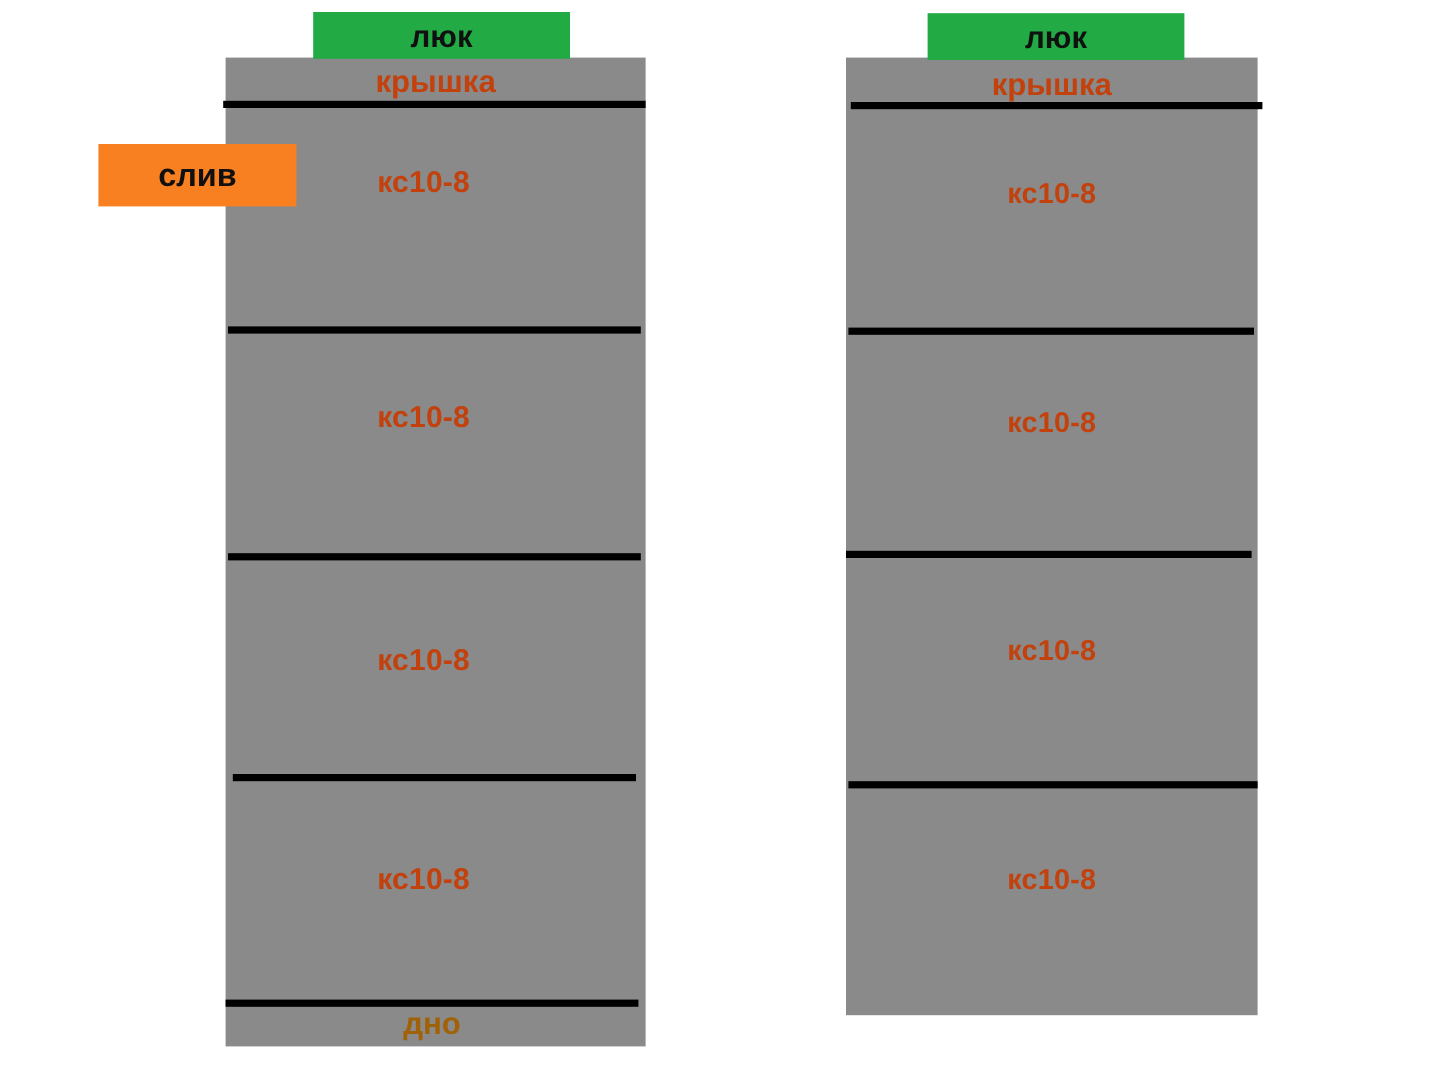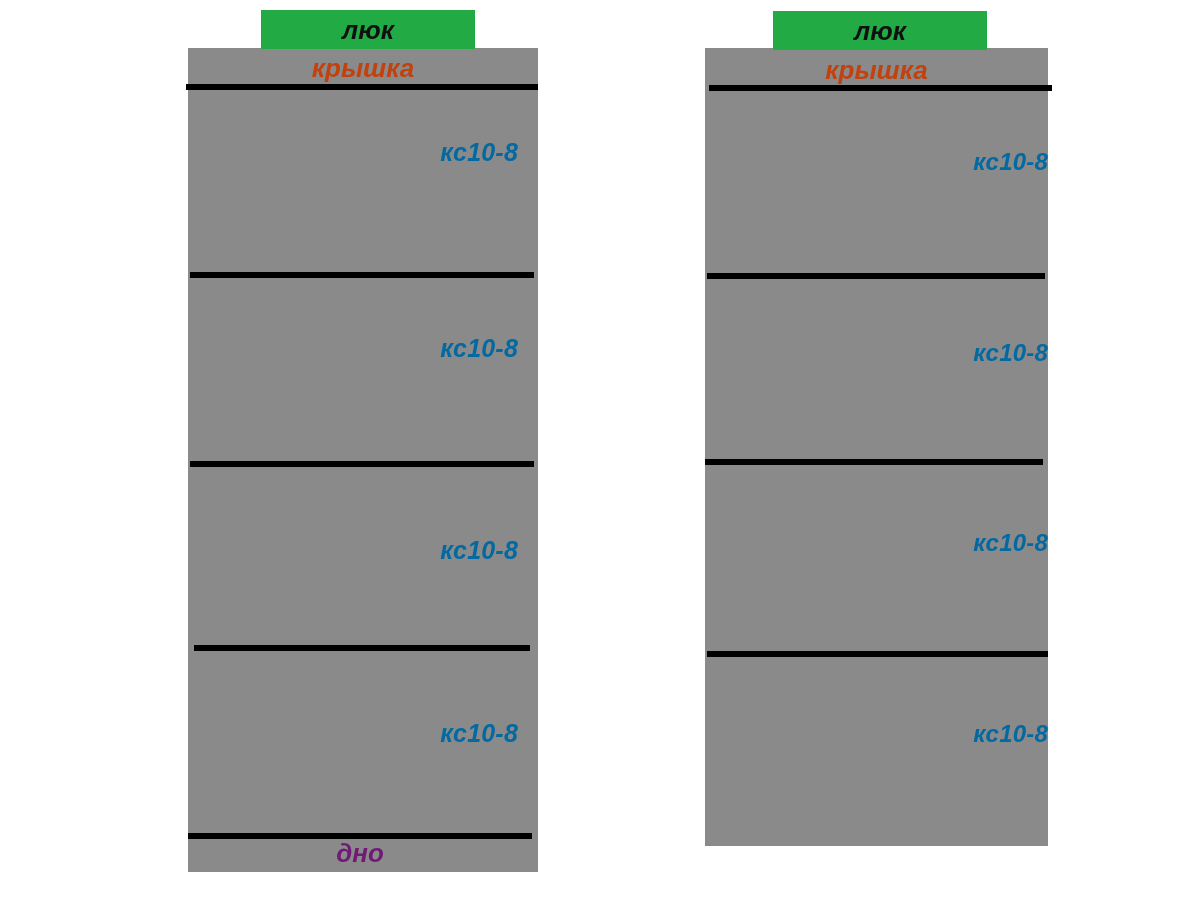--- a/index.html
+++ b/index.html
@@ -13,65 +13,64 @@
     position: relative;
     overflow: hidden;
     font-family: "Liberation Sans", sans-serif;
   }
 
   .stage {
     position: absolute;
     left: 0; top: 0;
     width: 1200px;
     height: 900px;
-    font-style: italic;
   }
 
   
   .tank {
     position: absolute;
     background: #8a8a8a;
     box-sizing: border-box;
   }
 
   
   .seam {
     position: absolute;
     background: #000000;
     height: 6px;
   }
 
   
   .ring-label {
     position: absolute;
-    color: #0369a1;
+    color: #c2410c;
     font-weight: 700;
     font-size: 25px;
     letter-spacing: 0.2px;
-    text-align: right;
+    text-align: center;
     white-space: nowrap;
     line-height: 1;
   }
   .ring-label.small { font-size: 24px; }
 
   
   .cap-label {
     position: absolute;
     color: #c2410c;
     font-weight: 700;
     font-size: 26px;
     text-align: center;
     white-space: nowrap;
     line-height: 1;
   }
 
   
   .bottom-label {
     position: absolute;
-    color: #701a75;
+    color: #a16207;
     font-weight: 700;
     font-size: 26px;
     text-align: center;
     white-space: nowrap;
     line-height: 1;
   }
 
   
   .hatch {
     position: absolute;
@@ -144,15 +143,18 @@
     <span>люк</span>
   </div>
 
   <div class="cap-label" style="left:705px; top:57px; width:343px;">крышка</div>
 
   <div class="ring-label small" style="left:705px; top:150px; width:343px;">кс10-8</div>
   <div class="ring-label small" style="left:705px; top:341px; width:343px;">кс10-8</div>
   <div class="ring-label small" style="left:705px; top:531px; width:343px;">кс10-8</div>
   <div class="ring-label small" style="left:705px; top:722px; width:343px;">кс10-8</div>
 
+  <div class="pipe" style="left:82px; top:120px; width:165px; height:52px;">
+    <span>слив</span>
+  </div>
 
 
 </div>
 
 </body></html>

